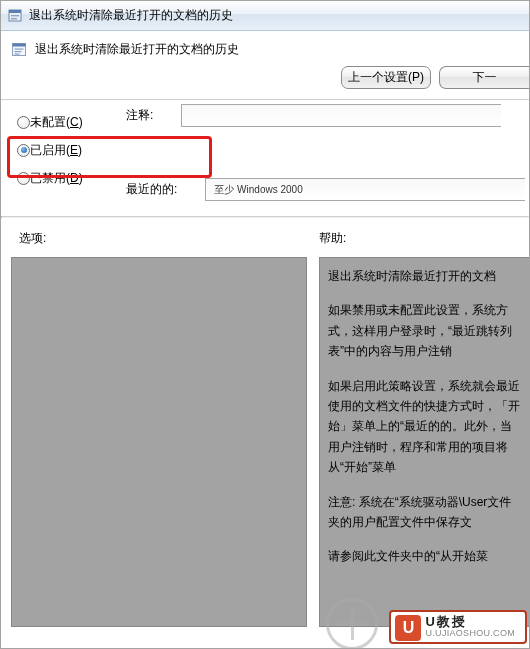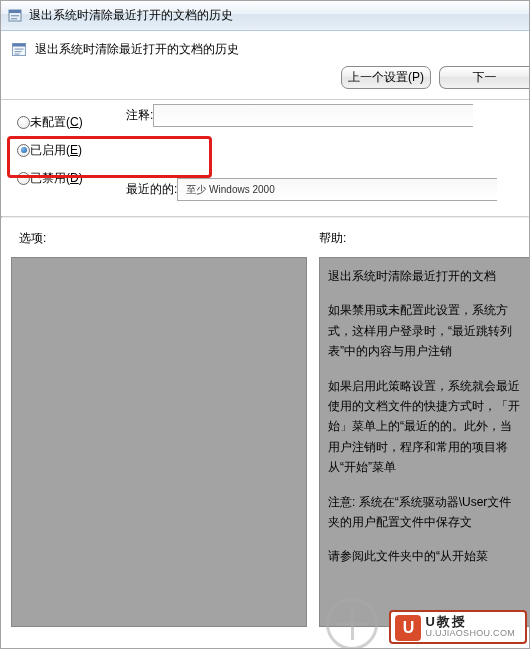--- a/index.html
+++ b/index.html
@@ -103,21 +103,21 @@
     left: 6px; top: 36px;
     width: 205px; height: 42px;
     border: 3px solid #e21b1b;
     border-radius: 4px;
     pointer-events: none;
   }
   .meta-row {
     position: absolute;
     display: flex;
     align-items: center;
-    gap: 0;
+    gap: 28px;
   }
   .meta-row.comment { top: 4px; left: 125px; }
   .meta-row.platform { top: 78px; left: 125px; }
   .meta-label { font-size: 12px; }
   .meta-field {
     border: 1px solid #a8a8a8;
     border-right: none;
     background: linear-gradient(to bottom, #f8f8f8, #fff);
     height: 23px;
     padding: 5px 8px;

